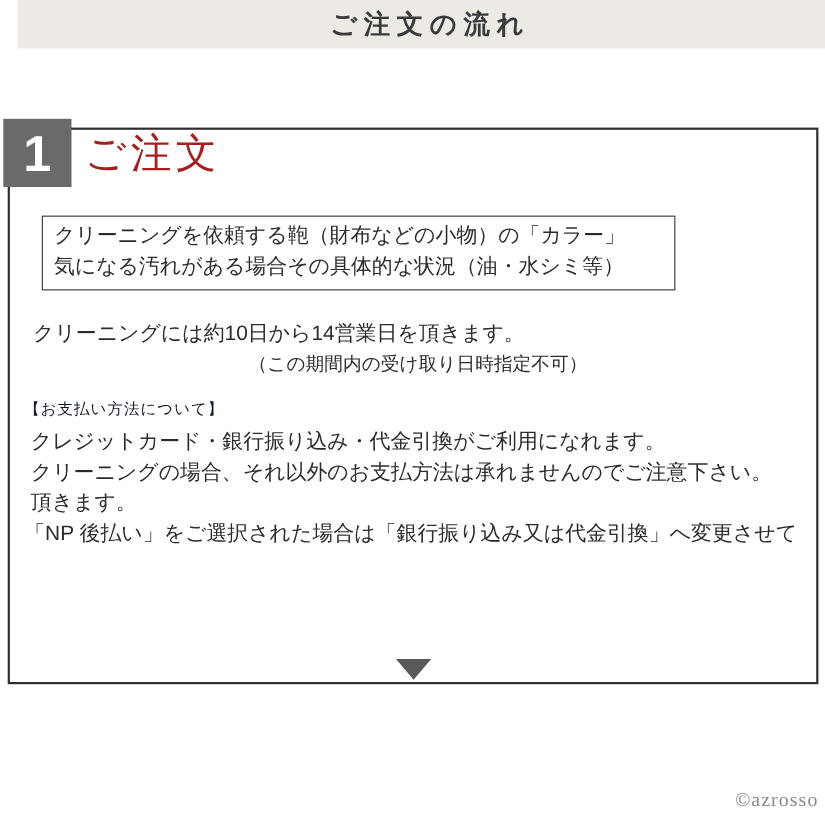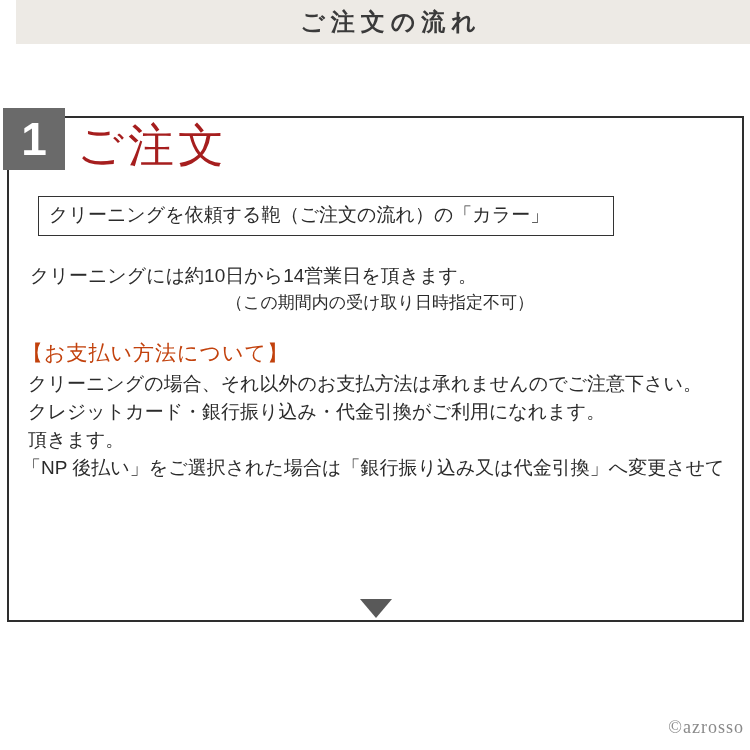--- a/index.html
+++ b/index.html
@@ -53,21 +53,21 @@
     position: absolute;
     left: 7px; top: 116px;
     width: 733px; height: 502px;
     border: 2px solid #2e2e2e;
     background: #ffffff;
     z-index: 1;
   }
   .step-heading {
     position: absolute;
     left: 68px; top: 2px;
-    font-size: 46px;
+    font-size: 37px;
     color: #a61e1e;
     letter-spacing: 4px;
     line-height: 1.1;
   }
   .box-content {
     position: absolute;
     left: 0; top: 0;
     width: 100%;
     box-sizing: border-box;
     padding: 66px 18px 0 13px;
@@ -89,23 +89,23 @@
     border: 1px solid #333333;
     margin: 12px 0 0 16px;
     width: 576px;
     box-sizing: border-box;
     padding: 4px 10px 6px 10px;
     line-height: 28px;
   }
 
   .schedule-block { margin-top: 26px; line-height: 27px; }
   .payment-heading {
-    margin-top: 22px;
-    font-size: 21px;
-    color: #c2410c;
+    margin-top: 12px;
+    font-size: 14px;
+    color: #0f172a;
     letter-spacing: 1px;
     line-height: 30px;
   }
   .payment-block { margin-top: 2px; line-height: 28px; }
 
   
   .down-arrow {
     position: absolute;
     left: 50%;
     bottom: 2px;
@@ -139,33 +139,34 @@
 </div>
 
 <div class="main-box">
 
   <div class="step-heading">ご注文</div>
 
   <div class="box-content">
 
 
     <div class="note-box">
-      <div class="txt-line">クリーニングを依頼する鞄（ご注文の流れ）の「カラー」</div>
+      <div class="txt-line">クリーニングを依頼する鞄（財布などの小物）の「カラー」</div>
+      <div class="txt-line">気になる汚れがある場合その具体的な状況（油・水シミ等）</div>
     </div>
 
     <div class="schedule-block">
       <div class="txt-line ind-8">クリーニングには約10日から14営業日を頂きます。</div>
       <div class="txt-line small-line">（この期間内の受け取り日時指定不可）</div>
     </div>
 
     <div class="payment-heading">【お支払い方法について】</div>
 
     <div class="payment-block">
+      <div class="txt-line ind-6">クレジットカード・銀行振り込み・代金引換がご利用になれます。</div>
       <div class="txt-line ind-6">クリーニングの場合、それ以外のお支払方法は承れませんのでご注意下さい。</div>
-      <div class="txt-line ind-6">クレジットカード・銀行振り込み・代金引換がご利用になれます。</div>
       <div class="txt-line ind-6">頂きます。</div>
       <div class="txt-line">「NP 後払い」をご選択された場合は「銀行振り込み又は代金引換」へ変更させて</div>
     </div>
 
   </div>
 
   <div class="down-arrow"></div>
 </div>
 
 <div class="watermark">©azrosso</div>

